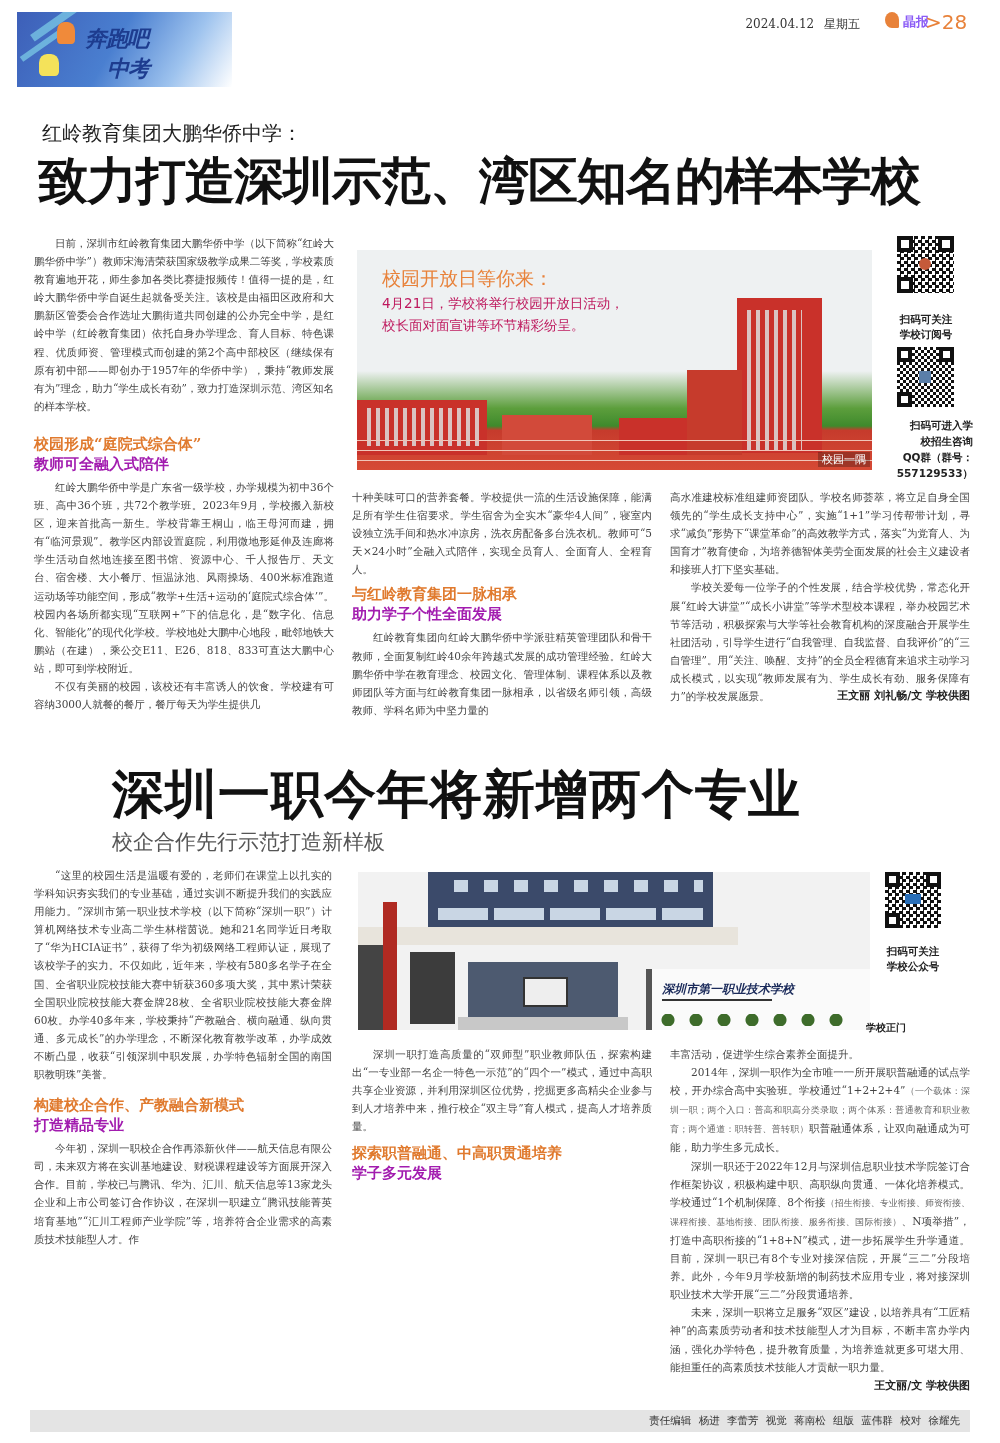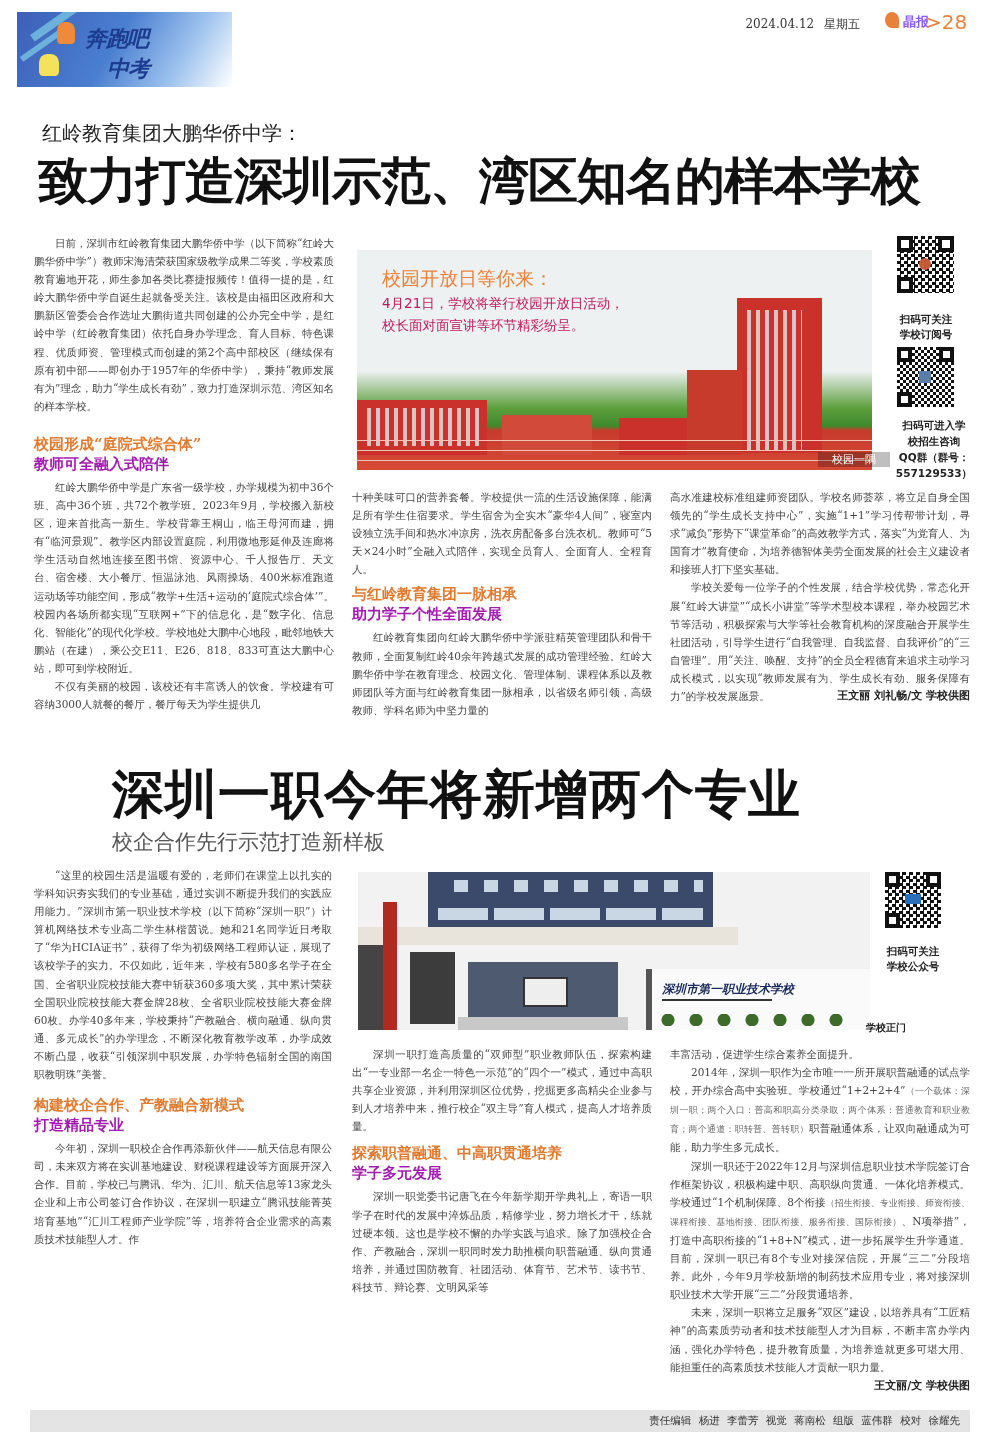--- a/index.html
+++ b/index.html
@@ -21,21 +21,21 @@
 .col p.noind{text-indent:0}
 .col .small{font-size:9px;color:#666}
 .sub-orange{font:bold 15px "DejaVu Serif",serif;color:#e07a2e;line-height:20px;white-space:nowrap}
 .sub-black{font:bold 15px "DejaVu Serif",serif;color:#a21caf;line-height:20px;margin-bottom:4px;white-space:nowrap}
 .photo1{left:357px;top:250px;width:515px;height:220px;background:linear-gradient(#eef1f2 0%,#eef1f2 55%,#5c9e3c 72%,#3f8a2c 80%,#c63b2c 82%,#d64a35 100%);overflow:hidden}
 .photo1 .bldg{position:absolute;background:#c9312a}
 .photo1 .win{position:absolute;background:repeating-linear-gradient(90deg,#c9312a 0 5px,#ddd 5px 9px);opacity:.85}
 .photo1 .lane{position:absolute;left:0;right:0;height:1px;background:#f0c5b8}
 .open-title{left:382px;top:266px;font:19px "DejaVu Sans",sans-serif;color:#e8823a}
 .open-body{left:382px;top:292px;font:13.5px "DejaVu Sans",sans-serif;color:#be185d;line-height:22px;width:300px}
-.photo1-cap{left:818px;top:452px;font:11px "DejaVu Sans",sans-serif;color:#fff;background:rgba(0,0,0,.25);padding:0 14px}
+.photo1-cap{left:818px;top:452px;font:11px "DejaVu Sans",sans-serif;color:#fff;background:rgba(0,0,0,.25);padding:0 4px}
 .qr{background:#fff;border:0;position:absolute;overflow:hidden}
 .qr .cell{position:absolute;background:#111}
 .qr-label{font:bold 10.5px "DejaVu Sans",sans-serif;color:#222;line-height:15px;text-align:center}
 .headline2{left:112px;top:760px;font:bold 52px "DejaVu Serif",serif;color:#111;letter-spacing:1px;white-space:nowrap}
 .subhead2{left:112px;top:828px;font:21px "DejaVu Sans",sans-serif;color:#555;white-space:nowrap}
 .photo2{left:358px;top:872px;width:512px;height:158px;background:#f2f2f2;overflow:hidden}
 .photo2-cap{left:866px;top:1021px;font:bold 10px "DejaVu Sans",sans-serif;color:#222}
 .byline{font:bold 11px "DejaVu Serif",serif;color:#222;text-align:right}
 .footerbar{left:30px;top:1410px;width:940px;height:22px;background:#e4e4e4}
 .footer-text{right:40px;top:1414px;font:10.5px "DejaVu Sans",sans-serif;color:#333;word-spacing:4px}
@@ -100,21 +100,21 @@
 <div class="abs qr-label" style="left:893px;top:312px;width:66px">
   <div>扫码可关注</div>
   <div>学校订阅号</div>
 </div>
 <div class="qr" style="left:897px;top:347px;width:57px;height:60px;background:repeating-conic-gradient(#111 0 25%,#fff 0 50%) 0 0/6px 6px">
   <div class="cell" style="left:0;top:0;width:15px;height:15px;border:4px solid #111;background:#fff"></div>
   <div class="cell" style="right:0;top:0;width:15px;height:15px;border:4px solid #111;background:#fff"></div>
   <div class="cell" style="left:0;bottom:0;width:15px;height:15px;border:4px solid #111;background:#fff"></div>
   <div class="cell" style="left:22px;top:24px;width:12px;height:12px;background:#5a7ea8"></div>
 </div>
-<div class="abs qr-label" style="left:895px;top:417px;width:78px;text-align:center;line-height:16px">
+<div class="abs qr-label" style="left:895px;top:417px;width:78px;text-align:right;line-height:16px">
   <div>扫码可进入学</div>
   <div>校招生咨询</div>
   <div>QQ群（群号：</div>
   <div>557129533）</div>
 </div>
 
 <div class="abs col" style="left:352px;top:488px;width:300px">
   <p class="noind">十种美味可口的营养套餐。学校提供一流的生活设施保障，能满足所有学生住宿要求。学生宿舍为全实木“豪华4人间”，寝室内设独立洗手间和热水冲凉房，洗衣房配备多台洗衣机。教师可“5天×24小时”全融入式陪伴，实现全员育人、全面育人、全程育人。</p>
   <div style="margin-top:6px">
     <div class="sub-orange">与红岭教育集团一脉相承</div>
@@ -170,21 +170,20 @@
   <div>扫码可关注</div>
   <div>学校公众号</div>
 </div>
 
 <div class="abs col" style="left:352px;top:1045px;width:300px">
   <p>深圳一职打造高质量的“双师型”职业教师队伍，探索构建出“一专业部一名企一特色一示范”的“四个一”模式，通过中高职共享企业资源，并利用深圳区位优势，挖掘更多高精尖企业参与到人才培养中来，推行校企“双主导”育人模式，提高人才培养质量。</p>
   <div style="margin-top:8px">
     <div class="sub-orange">探索职普融通、中高职贯通培养</div>
     <div class="sub-black">学子多元发展</div>
   </div>
-  <p>深圳一职党委书记唐飞在今年新学期开学典礼上，寄语一职学子在时代的发展中淬炼品质，精修学业，努力增长才干，练就过硬本领。这也是学校不懈的办学实践与追求。除了加强校企合作、产教融合，深圳一职同时发力助推横向职普融通、纵向贯通培养，并通过国防教育、社团活动、体育节、艺术节、读书节、科技节、辩论赛、文明风采等</p>
 </div>
 
 <div class="abs col" style="left:670px;top:1045px;width:300px">
   <p class="noind">丰富活动，促进学生综合素养全面提升。</p>
   <p><span>2014年，深圳一职作为全市唯一一所开展职普融通的试点学校，开办综合高中实验班。学校通过“1+2+2+4”</span><span class="small">（一个载体：深圳一职；两个入口：普高和职高分类录取；两个体系：普通教育和职业教育；两个通道：职转普、普转职）</span><span>职普融通体系，让双向融通成为可能，助力学生多元成长。</span></p>
   <p><span>深圳一职还于2022年12月与深圳信息职业技术学院签订合作框架协议，积极构建中职、高职纵向贯通、一体化培养模式。学校通过“1个机制保障、8个衔接</span><span class="small">（招生衔接、专业衔接、师资衔接、课程衔接、基地衔接、团队衔接、服务衔接、国际衔接）</span><span>、N项举措”，打造中高职衔接的“1+8+N”模式，进一步拓展学生升学通道。目前，深圳一职已有8个专业对接深信院，开展“三二”分段培养。此外，今年9月学校新增的制药技术应用专业，将对接深圳职业技术大学开展“三二”分段贯通培养。</span></p>
   <p>未来，深圳一职将立足服务“双区”建设，以培养具有“工匠精神”的高素质劳动者和技术技能型人才为目标，不断丰富办学内涵，强化办学特色，提升教育质量，为培养造就更多可堪大用、能担重任的高素质技术技能人才贡献一职力量。</p>
   <div class="byline" style="margin-top:2px">王文丽/文  学校供图</div>
 </div>
 

